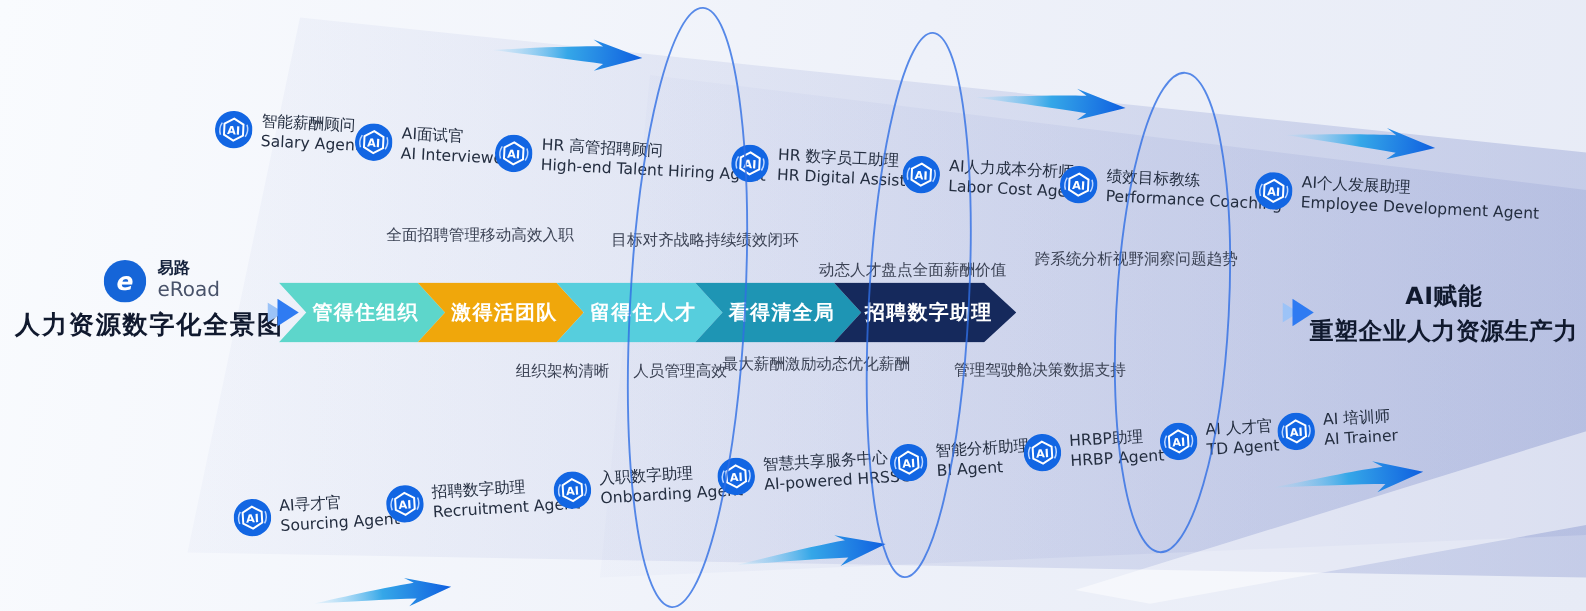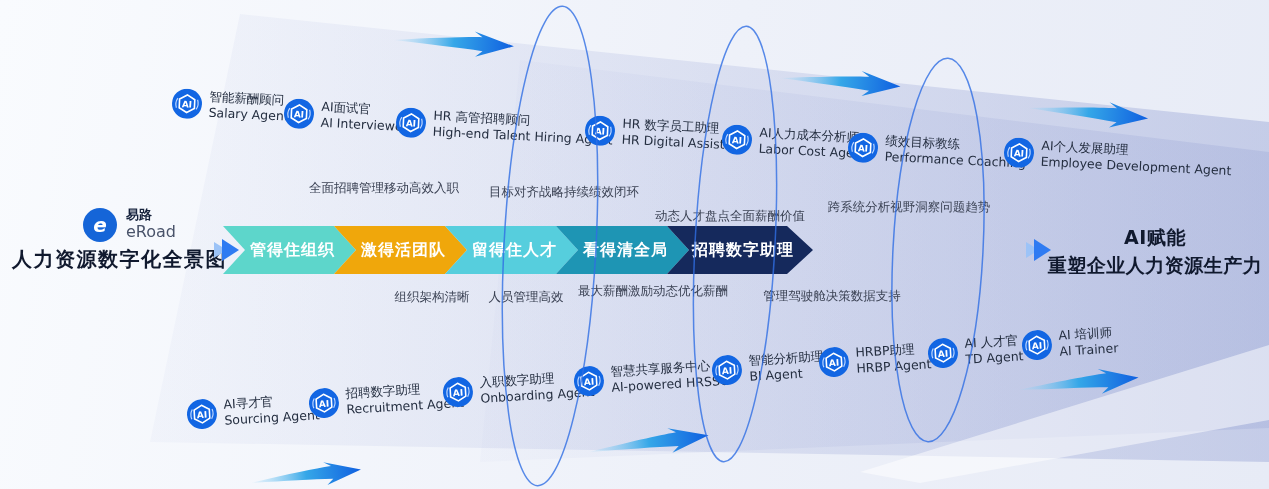--- a/index.html
+++ b/index.html
@@ -131,21 +131,21 @@
       <div class="anno" style="left: 730px; top: 182px; margin-top: 24px;">
     <span>动态人才盘点</span>
     <span>全面薪酬价值</span>
   </div>
       <div class="anno" style="left: 909px; top: 197px;">
     <span>跨系统分析视野</span>
     <span>洞察问题趋势</span>
   </div>
     </div>
   <div>
-      <div class="anno" style="left: 479px; top: 287px; gap: 19px;">
+      <div class="anno" style="left: 497px; top: 287px; gap: 19px;">
     <span>组织架构清晰</span>
     <span>人员管理高效</span>
   </div>
       <div class="anno" style="left: 653px; top: 281px;">
     <span>最大薪酬激励</span>
     <span>动态优化薪酬</span>
   </div>
       <div class="anno" style="left: 832px; top: 286px;">
     <span>管理驾驶舱</span>
     <span>决策数据支持</span>

